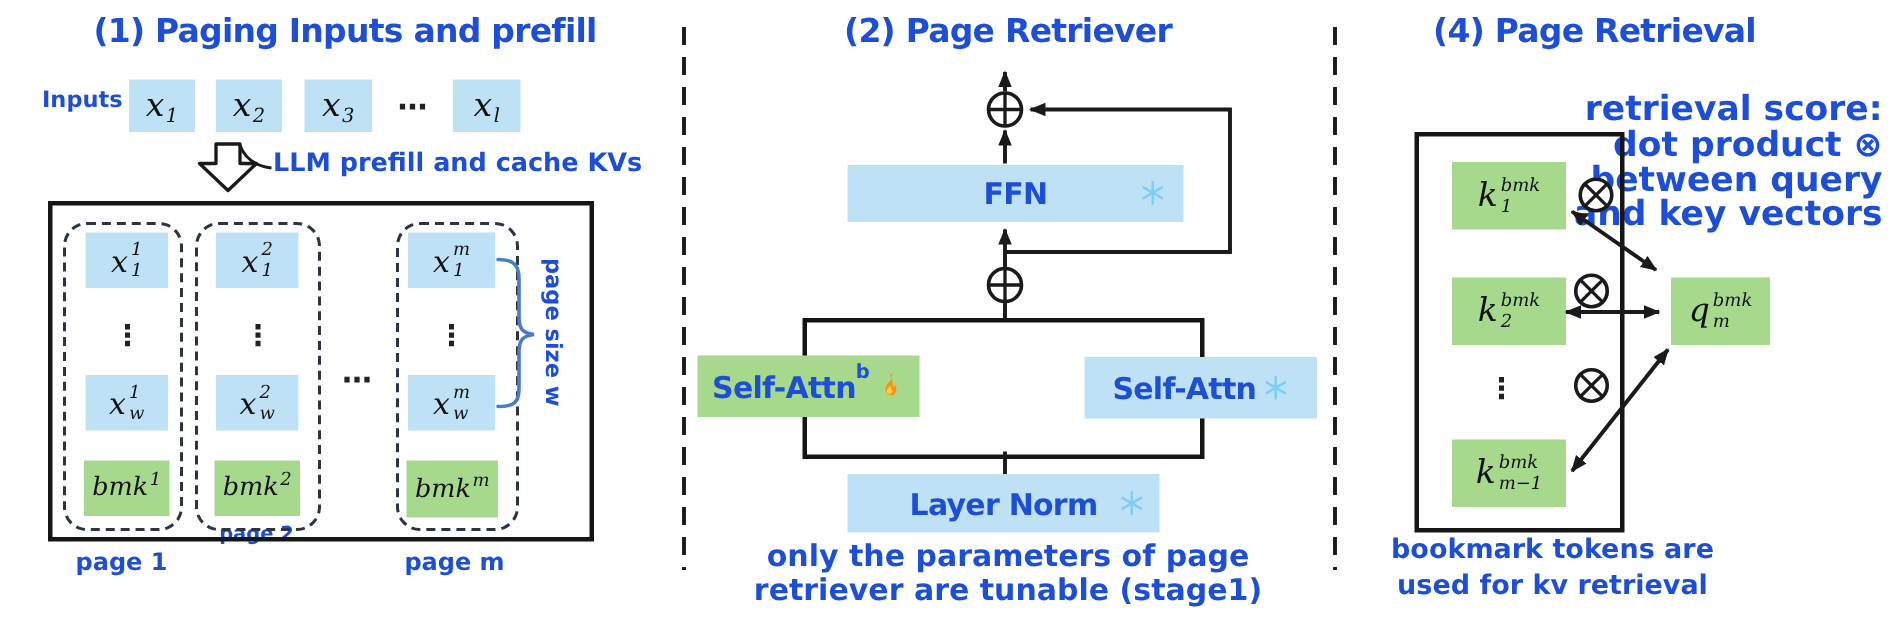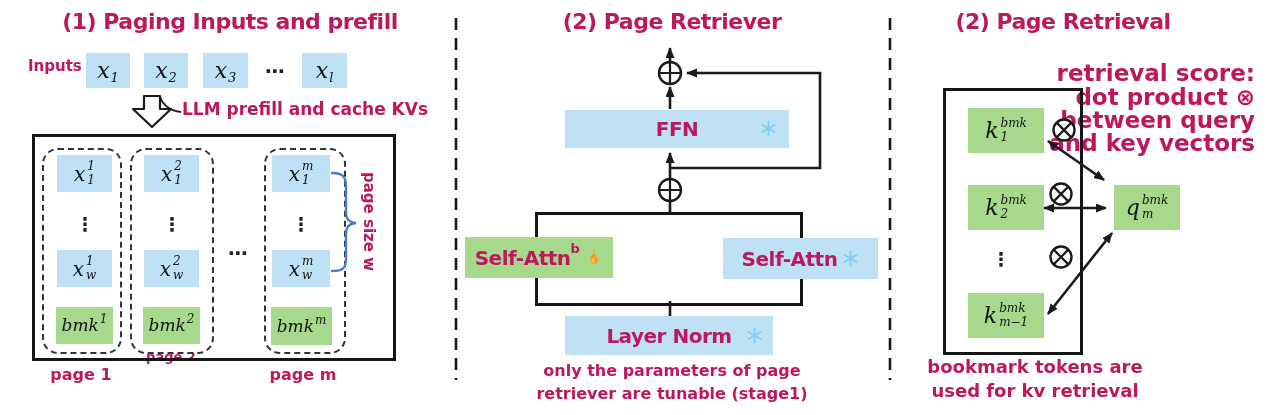--- a/index.html
+++ b/index.html
@@ -1,36 +1,36 @@
 <!DOCTYPE html>
 <html style="--blue: #BEE1F5; --green: #A6D98C; --brace: #4a7cc7; --ink: #1a1a1a;"><head>
 <meta charset="utf-8">
 <style>
   html,body{margin:0;padding:0;background:#fff;}
   .fig{position:relative;width:1266px;height:415px;background:#fff;overflow:hidden;
        font-family:"DejaVu Sans",sans-serif;color:#111;}
   .abs{position:absolute;}
-  .lbl{font-family:"DejaVu Sans",sans-serif;font-weight:bold;color:#be185d;}
+  .lbl{font-family:"DejaVu Sans",sans-serif;font-weight:bold;color:#1d4ed8;}
   .ctr{display:flex;align-items:center;justify-content:center;text-align:center;}
   .title{font-size:22px;letter-spacing:-0.5px;white-space:nowrap;}
   .bluebox{background:var(--blue);}
   .greenbox{background:var(--green);}
   .tokbox{display:flex;align-items:center;justify-content:center;}
   .dashedpage{border:2px dashed #2b3442;border-radius:16px;background:transparent;}
   .bigrect{border:3px solid #151515;background:transparent;}
   .mtok{font-family:"DejaVu Serif",serif;font-style:italic;color:#121212;display:inline-flex;align-items:center;line-height:1;}
   .mtok .base{font-size:22px;}
   .mtok .ss{display:inline-flex;flex-direction:column;align-items:flex-start;font-size:12px;line-height:1.12;margin-left:2px;}
   .mtok .sub1{font-size:13px;margin-top:13px;margin-left:1px;}
   .bmk .base{font-size:17px;}
   .bmk .sup1{font-size:12px;margin-bottom:13px;margin-left:1px;}
   .vdots{font-weight:bold;font-size:19px;color:#222;letter-spacing:0;}
   .hdots{font-weight:bold;font-size:20px;color:#222;}
   .vert{writing-mode:vertical-rl;font-size:15px;white-space:nowrap;}
-  .cap{font-size:16px;white-space:nowrap;}
+  .cap{font-size:20px;white-space:nowrap;}
   .note{font-size:23px;line-height:22px;text-align:right;white-space:nowrap;}
   .cap3{font-size:18px;white-space:nowrap;}
   .attnbox{display:flex;align-items:center;justify-content:center;gap:5px;}
   .boxlabel{font-size:20px;letter-spacing:-0.5px;white-space:nowrap;}
   .supb{font-size:13px;vertical-align:top;position:relative;top:-5px;font-weight:bold;}
   .icon{display:inline-flex;align-items:center;}
   svg.overlay{position:absolute;left:0;top:0;z-index:6;pointer-events:none;}
   .layer2{z-index:2;} .layer3{z-index:3;}
   .st{stroke:var(--ink);stroke-width:2.6;fill:none;}
   .circ{fill:#fff;stroke:var(--ink);stroke-width:2.4;}
@@ -209,21 +209,21 @@
           <g stroke="#7fcdf4" stroke-width="2.4" stroke-linecap="round" fill="none">
             <path d="M12 2v20M3.3 7l17.4 10M3.3 17L20.7 7"></path>
           </g>
         </svg>
     </span>
   </div>
 
   <div class="abs lbl cap ctr" style="left:492px;top:359px;width:360px;height:22px;">only the parameters of page</div>
   <div class="abs lbl cap ctr" style="left:492px;top:382px;width:360px;height:22px;">retriever are tunable (stage1)</div>
 
-  <div class="abs lbl title ctr" style="left:913px;top:6px;width:300px;height:30px;">(2) Page Retrieval</div>
+  <div class="abs lbl title ctr" style="left:913px;top:6px;width:300px;height:30px;">(4) Page Retrieval</div>
 
   <div class="abs lbl note" style="left:1040px;top:62px;width:215px;">retrieval score:</div>
   <div class="abs lbl note" style="left:1040px;top:86px;width:215px;">dot product ⊗</div>
   <div class="abs lbl note" style="left:1040px;top:109px;width:215px;">between query</div>
   <div class="abs lbl note" style="left:1040px;top:132px;width:215px;">and key vectors</div>
 
   <div class="abs bigrect layer2" style="left:943px;top:88px;width:134px;height:261px;"></div>
 
   <div class="abs greenbox tokbox layer3" style="left:968px;top:108px;width:76px;height:45px;">
     <span class="mtok">

